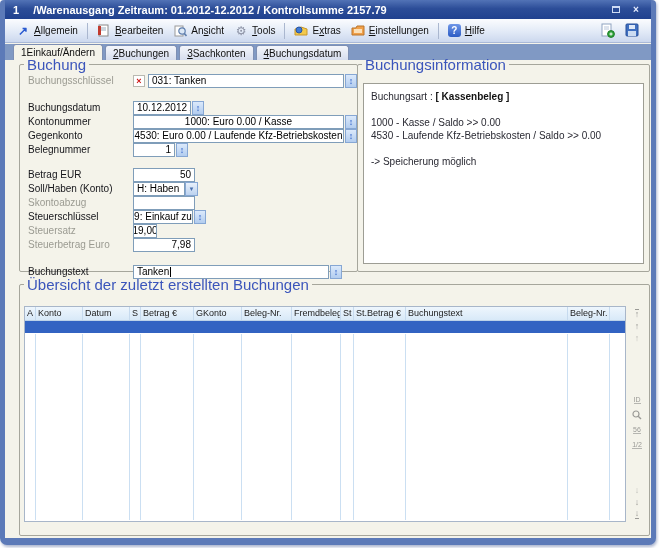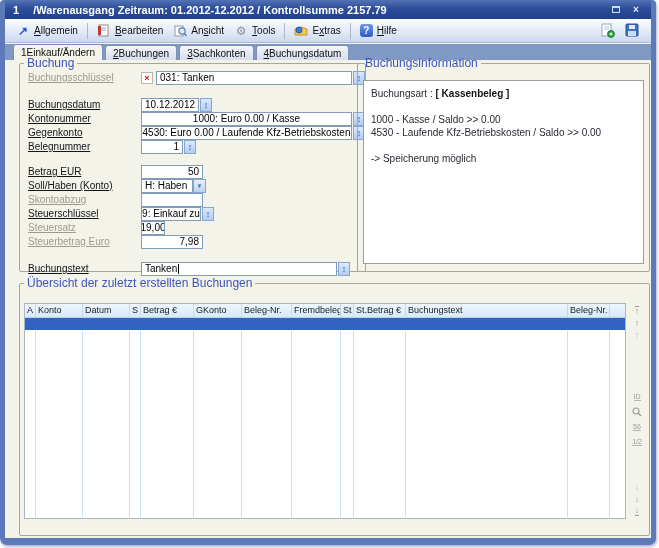--- a/index.html
+++ b/index.html
@@ -41,29 +41,29 @@
               align-items:flex-end; padding-left:8px; font-size:10px; }
   .tab { height:15px; display:flex; align-items:center; padding:0 7px; margin-right:2px;
          background:linear-gradient(180deg,#f4f6fb,#d6ddee); border:1px solid #7d8fb4; border-bottom:none;
          border-radius:3px 3px 0 0; color:#101010; white-space:nowrap; }
   .tab.active { background:#f4f3ea; height:16px; font-weight:normal; }
   .tab .ak { text-decoration:underline; }
 
   
   .content { position:absolute; left:0; top:60px; right:0; bottom:0; background:#f4f3ea; }
   fieldset.gb { position:absolute; border:1px solid #a6a69c; border-radius:2px; background:transparent; }
-  fieldset.gb legend { color:#3b55bb; font-size:12px; padding:0 3px; margin-left:4px;margin-top:22px; }
+  fieldset.gb legend { color:#3b55bb; font-size:15px; padding:0 3px; margin-left:4px;margin-top:22px; }
 
   #gb-buchung { left:14px; top:-4px; width:331px; height:216px; }
   #gb-info    { left:352px; top:-4px; width:293px; height:216px; }
   #gb-over    { left:14px; top:216px; width:631px; height:260px; }
 
   
   .frow { display:flex; align-items:center; height:13px; margin:1px 0 1px 8px; font-size:10px; }
-  .frow .flabel { width:113px; color:#15151a; flex-shrink:0;text-decoration:underline; }
+  .frow .flabel { width:105px; color:#15151a; flex-shrink:0; }
   .frow .flabel.dis { color:#9b9b92; }
   .fld { height:14px; background:#fff; border:1px solid #7f9db9; font-size:10px; padding:0 3px;
          display:flex; align-items:center; overflow:hidden; white-space:nowrap; }
   .fld.center { justify-content:center; }
   .fld.right { justify-content:flex-end; }
   .spin { width:12px; height:14px; margin-left:1px; background:linear-gradient(180deg,#dbe9fb,#b3cdef);
           border:1px solid #86a7d4; color:#2f62c8; font-size:9px; display:flex; align-items:center; justify-content:center; }
   .ddbtn { width:13px; height:14px; background:linear-gradient(180deg,#e8f0fb,#bcd2ef); border:1px solid #86a7d4;
            color:#4a6fae; font-size:6px; display:flex; align-items:center; justify-content:center; }
   .xbtn { width:12px; height:12px; background:#fff; border:1px solid #b9b9b1; color:#cc1111; font-weight:bold;
@@ -151,20 +151,29 @@
     </div>
     <div class="msep"></div>
     <div class="mitem">
       <span class="micon">
         <svg width="14" height="13">
               <path d="M1 5 L7 3 L13 5 L13 11 L1 11 Z" fill="#f2c94c" stroke="#c9972a"></path>
               <circle cx="5" cy="6" r="3" fill="#3f7ad6" stroke="#2a55a0"></circle>
             </svg>
       </span>
       <span><span>E</span><span class="ak">x</span><span>tras</span></span>
+    </div>
+    <div class="mitem">
+      <span class="micon">
+        <svg width="14" height="13">
+              <path d="M1 4 L5 4 L6 2 L13 2 L13 11 L1 11 Z" fill="#f0a04a" stroke="#b9742a"></path>
+              <rect x="3" y="5" width="8" height="4" fill="#fbe0b8"></rect>
+            </svg>
+      </span>
+      <span><span></span><span class="ak">E</span><span>instellungen</span></span>
     </div>
     <div class="msep"></div>
     <div class="mitem">
       <span class="helpbox">?</span>
       <span><span></span><span class="ak">H</span><span>ilfe</span></span>
     </div>
     <div class="tb-right">
       <span class="ibtn">
         <svg width="15" height="15">
               <rect x="2" y="1" width="9" height="12" fill="#fff" stroke="#8fa3c0"></rect>

